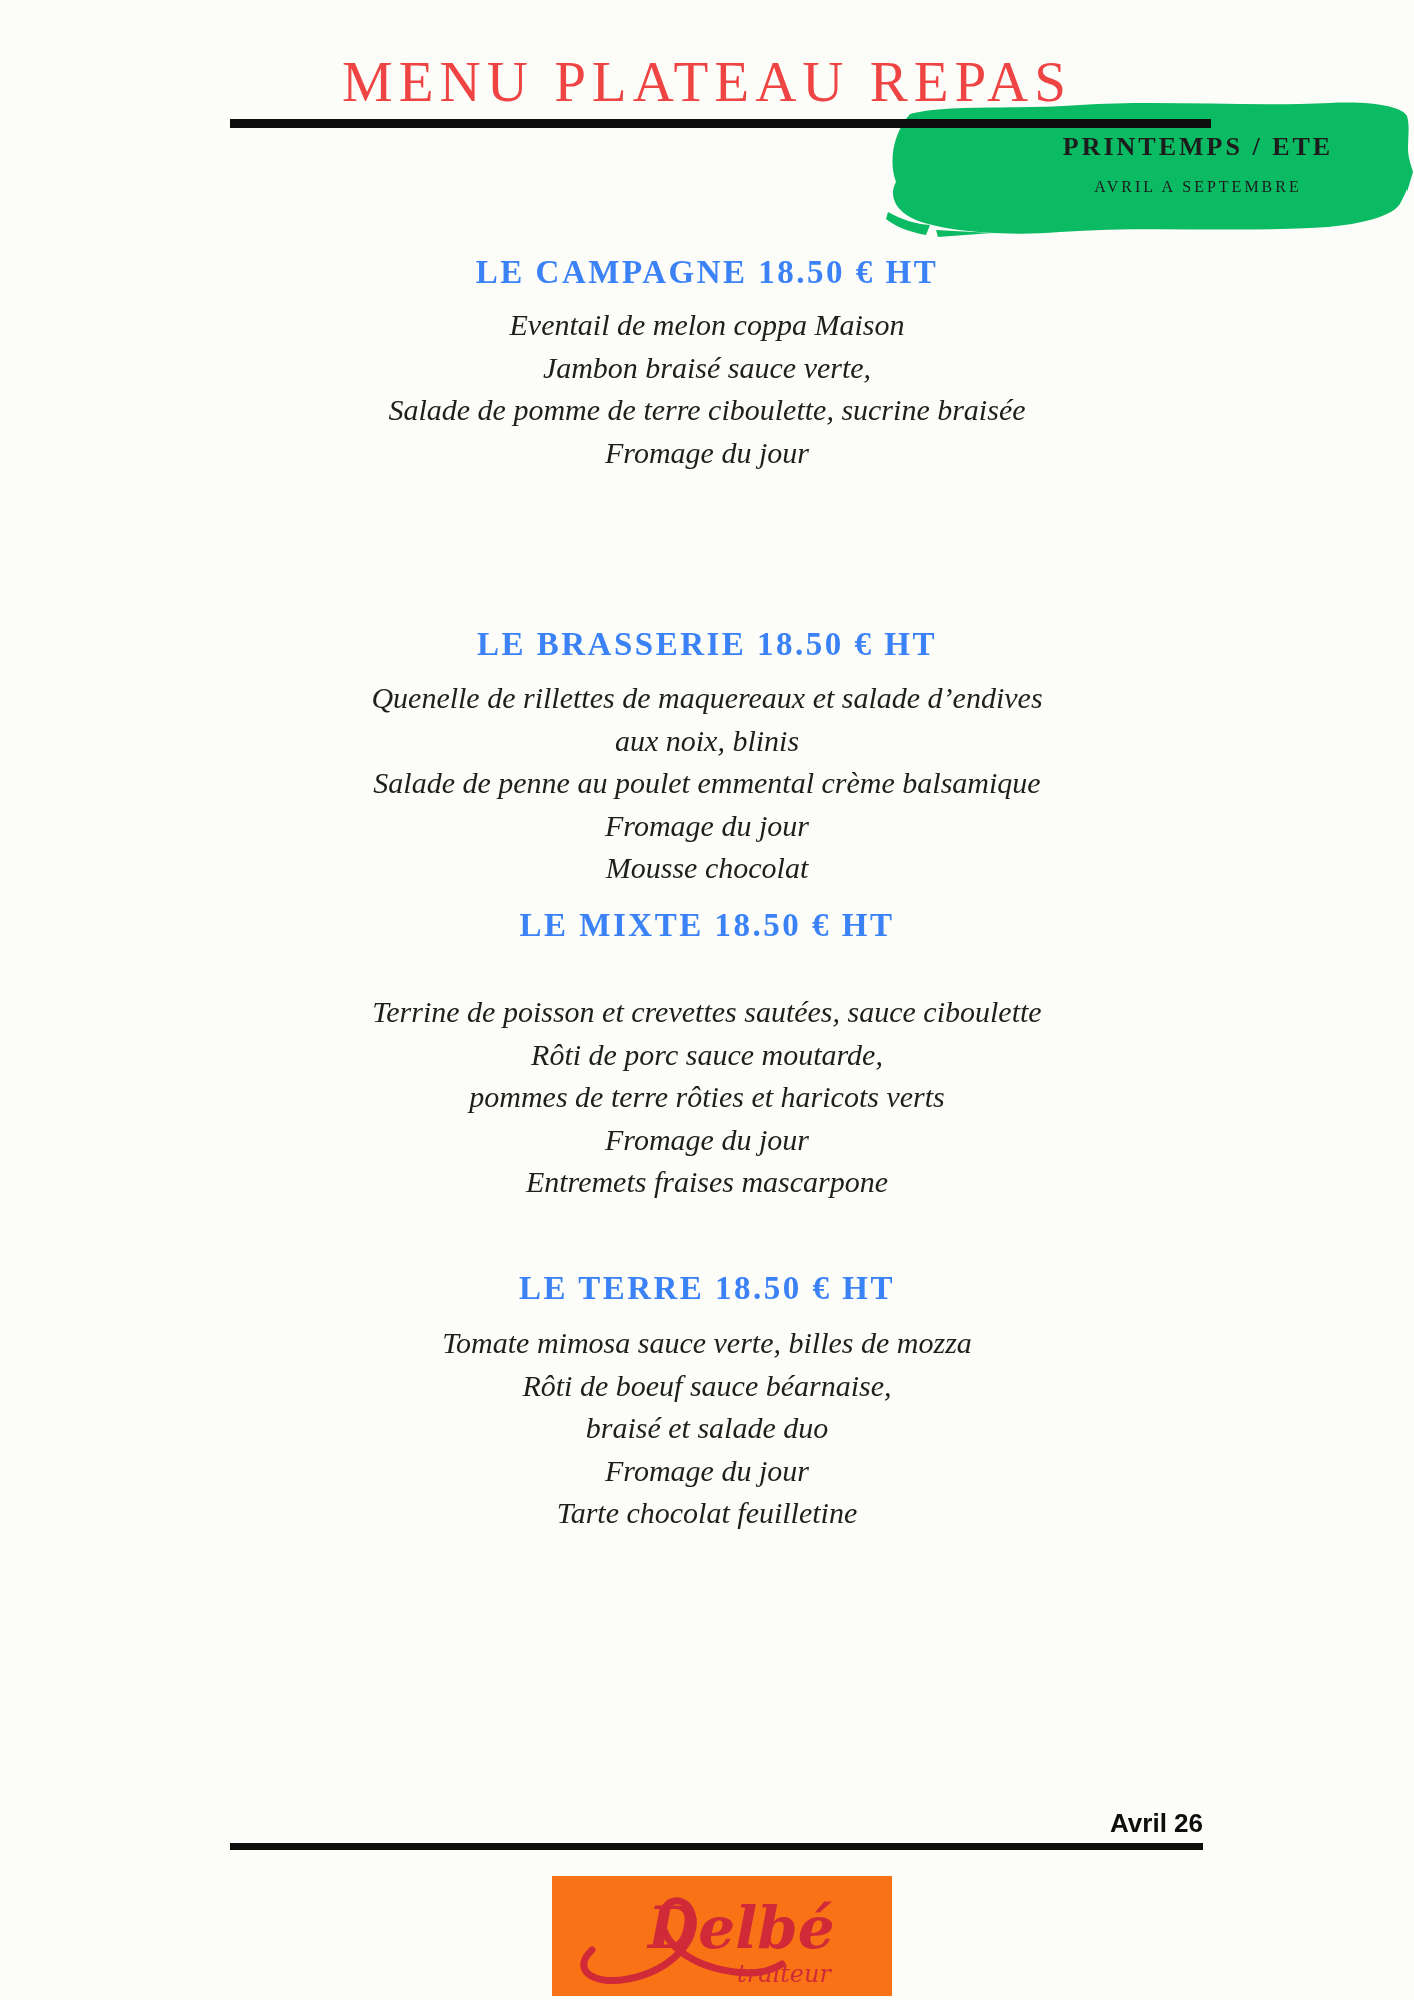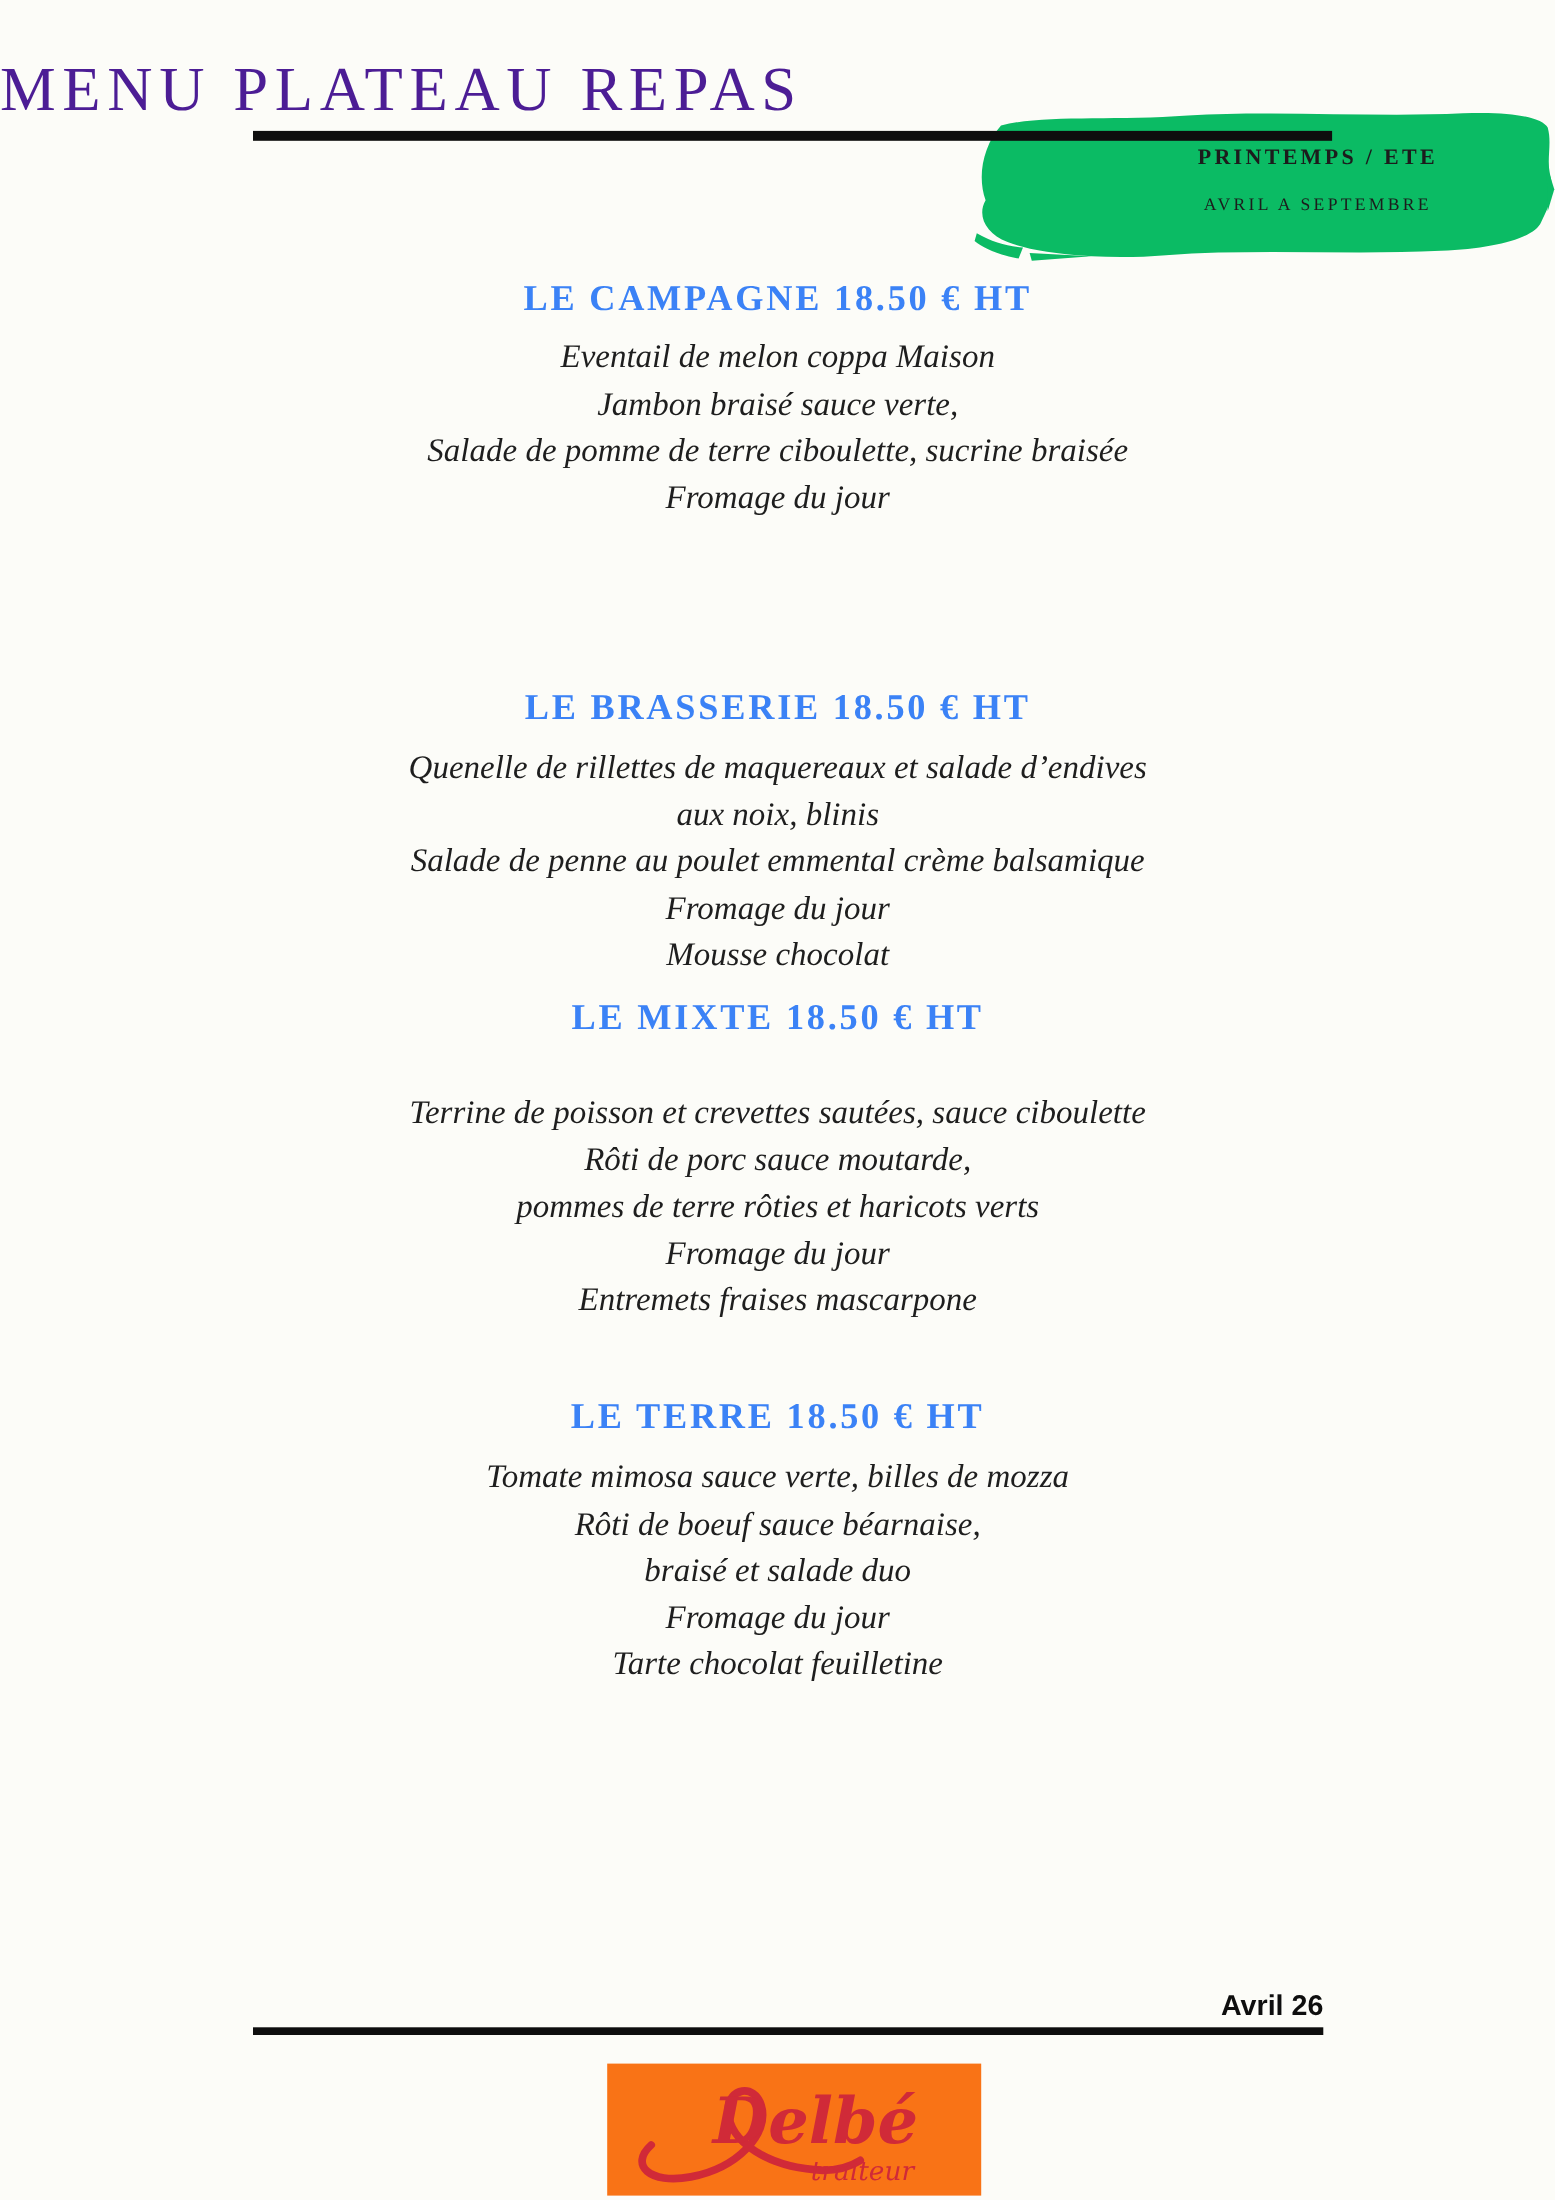--- a/index.html
+++ b/index.html
@@ -3,31 +3,31 @@
 <meta charset="utf-8">
 <style>
   html,body{margin:0;padding:0;}
   .page{
     position:relative; width:1414px; height:2000px;
     background:#fcfcf8; overflow:hidden;
     font-family:"Liberation Serif", serif; color:#1f1f1f;
   }
   .page-title{
     position:absolute; top:50px; left:0; width:100%;
-    font-size:57px; letter-spacing:6px;
-    color:#4c1d95; line-height:64px; white-space:nowrap;
+    text-align:center; font-size:57px; letter-spacing:6px;
+    color:#ef4444; line-height:64px; white-space:nowrap;
   }
   .rule{position:absolute; background:#0e0e0e; z-index:3;}
   .rule.header{left:230px; top:119px; width:981px; height:9px;}
   .rule.footer{left:230px; top:1843px; width:973px; height:7px;}
   .banner{position:absolute; left:880px; top:94px; width:534px; height:146px; z-index:2;}
   .banner svg{position:absolute; left:0; top:0; width:100%; height:100%;}
   .banner-text{
     position:absolute; left:110px; right:8px; top:38px;
-    text-align:center; font-weight:bold; font-size:20px;
+    text-align:center; font-weight:bold; font-size:26px;
     letter-spacing:3px; color:#1c1c1c; white-space:nowrap; z-index:4;
   }
   .banner-subtext{
     position:absolute; left:110px; right:8px; top:84px;
     text-align:center; font-weight:normal; font-size:16px;
     letter-spacing:3px; color:#1c1c1c; white-space:nowrap; z-index:4;
   }
   .section{position:absolute; left:0; width:100%; text-align:center;}
   .section h2{
     margin:0; font-size:33px; font-weight:bold; letter-spacing:2.5px;

